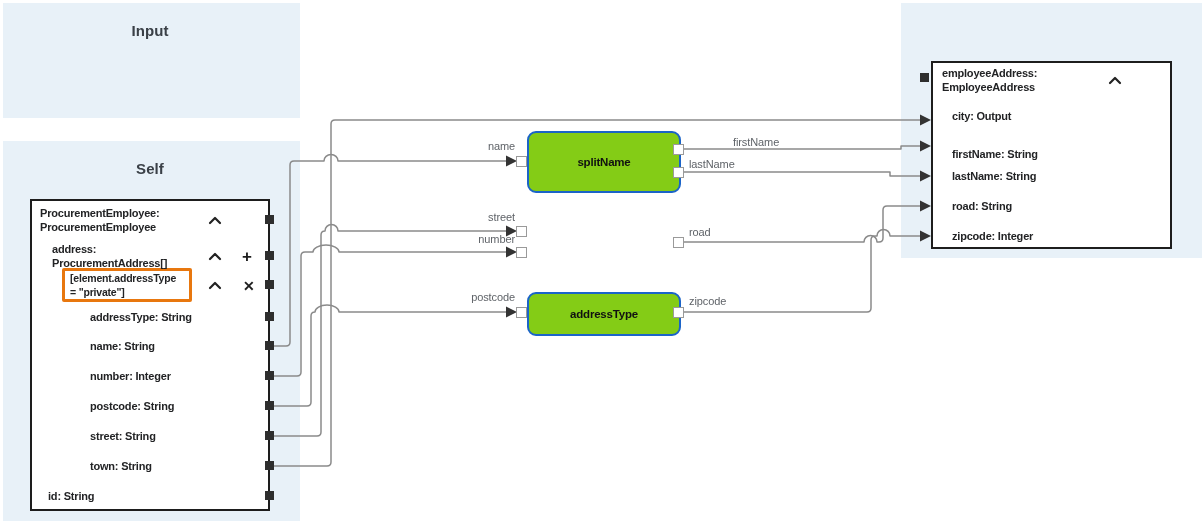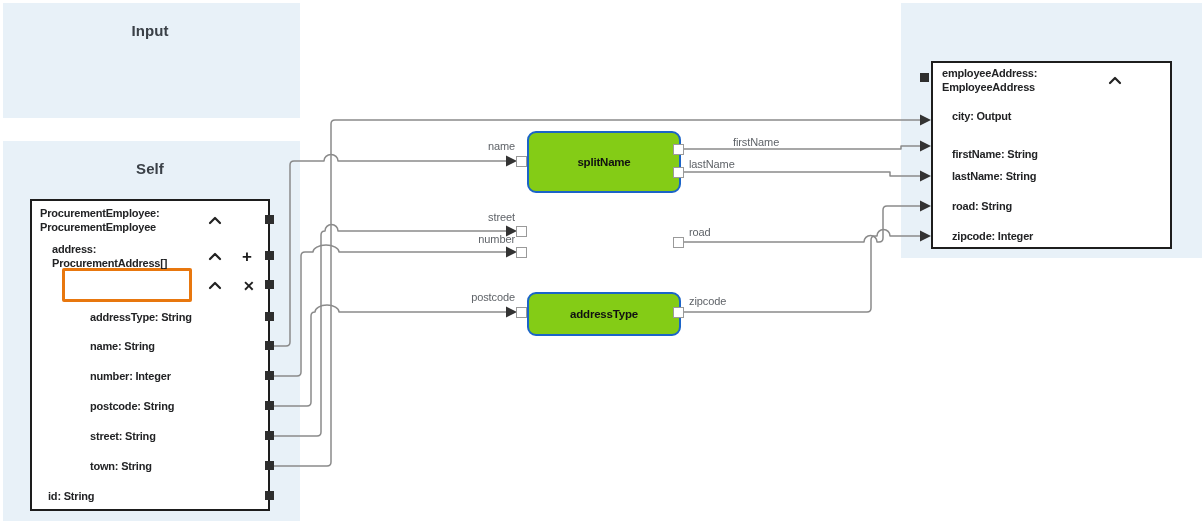--- a/index.html
+++ b/index.html
@@ -78,20 +78,24 @@
   <div class="treeline" style="left:52px;top:242px;">
     <div>address:</div>
     <div>ProcurementAddress[]</div>
   </div>
   <svg class="chev" style="left:208px;top:252px;" width="14" height="9">
     <path d="M2 7 L7 2 L12 7" stroke="#222" stroke-width="2.2" fill="none" stroke-linecap="round" stroke-linejoin="round"></path>
     </svg>
   <div class="iconchar" style="left:242px;top:248px;font-size:17px;">+</div>
 
   <div class="filterbox" style="left:62px;top:268px;width:130px;height:34px;"></div>
+  <div class="treeline" style="left:70px;top:271px;font-size:10.5px;">
+    <div>[element.addressType</div>
+    <div>= "private"]</div>
+  </div>
   <svg class="chev" style="left:208px;top:281px;" width="14" height="9">
     <path d="M2 7 L7 2 L12 7" stroke="#222" stroke-width="2.2" fill="none" stroke-linecap="round" stroke-linejoin="round"></path>
     </svg>
   <div class="iconchar" style="left:243px;top:279px;font-size:14px;">✕</div>
 
   <div class="treeline" style="left:90px;top:310px;">
     <div>addressType: String</div>
     </div>
   <div class="treeline" style="left:90px;top:339px;">
     <div>name: String</div>

